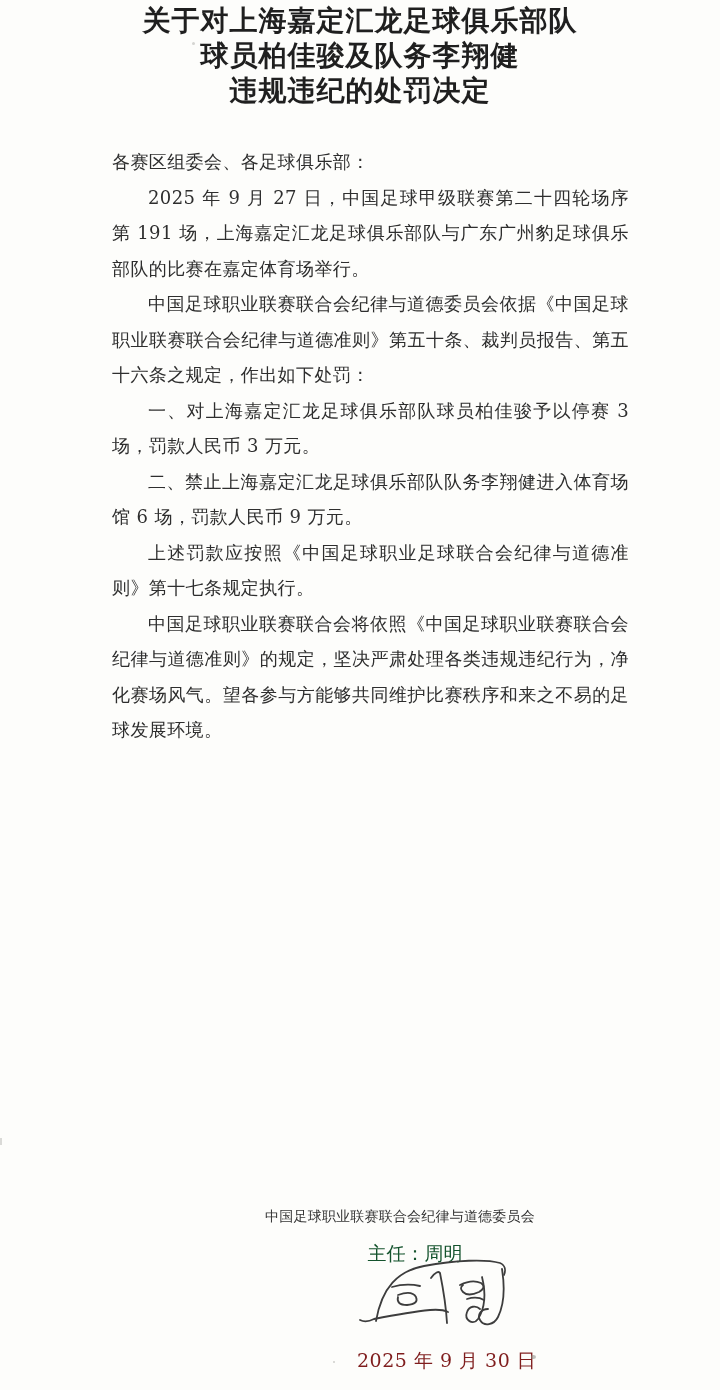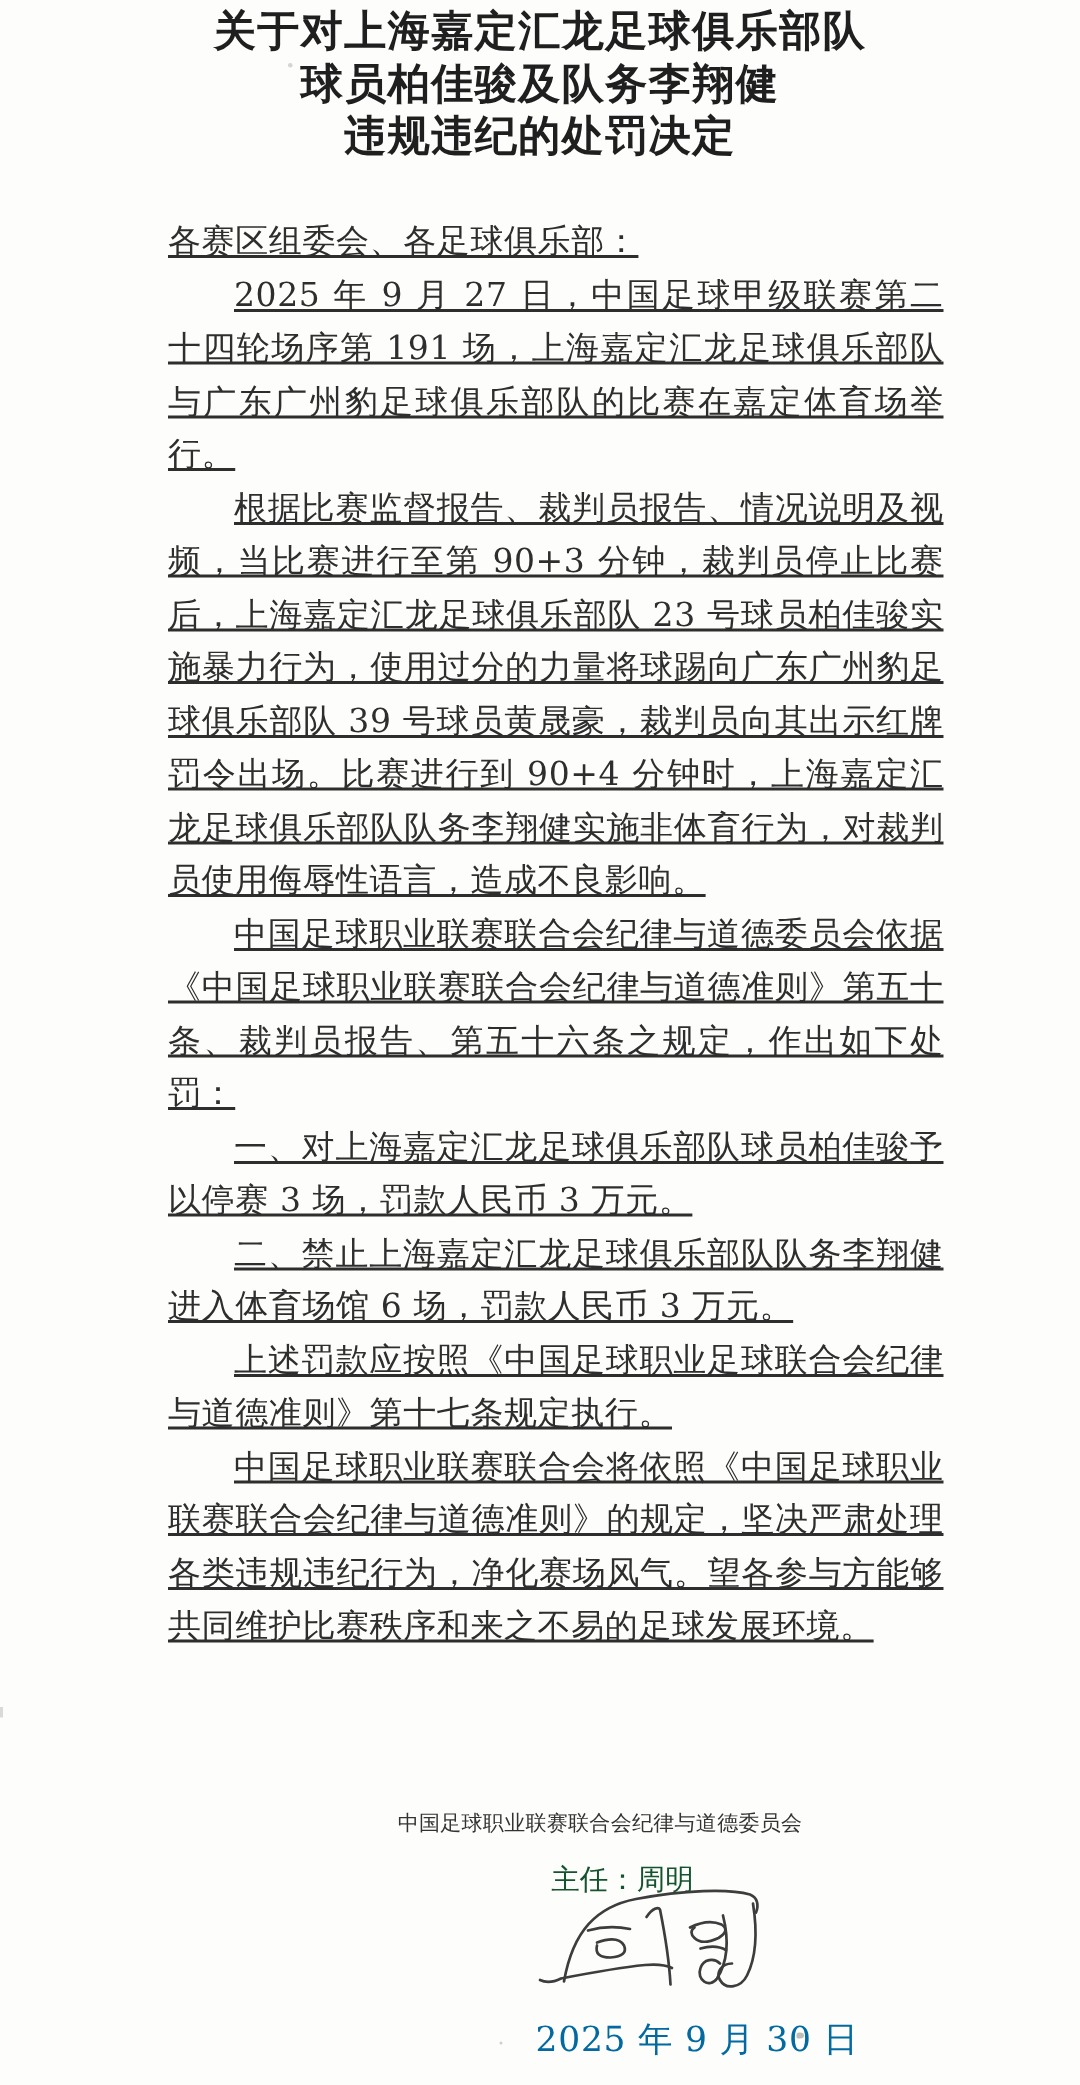--- a/index.html
+++ b/index.html
@@ -13,64 +13,62 @@
   }
   .doc-title{
     position:absolute;top:3px;left:0;width:720px;
     text-align:center;
     font-size:28px;line-height:35px;
     font-weight:bold;color:#1f1f1f;
     letter-spacing:1px;
   }
   .doc-body{
     position:absolute;top:144px;left:112px;width:517px;
-    font-size:22px;line-height:35.5px;
+    font-size:18px;line-height:35.5px;
     letter-spacing:0.4px;
     text-align:justify;
     color:#2e2e2e;
-    text-decoration:underline;
   }
   .doc-body p{margin:0;text-indent:2em;}
   .doc-body p.salutation{text-indent:0;}
   .doc-body p.gap-before{}
   .sig-org{
     position:absolute;top:1203px;left:80px;width:640px;
     text-align:center;font-size:14px;line-height:26px;letter-spacing:0.2px;color:#333;
   }
   .sig-signer{
     position:absolute;top:1240px;left:110px;width:610px;
     text-align:center;font-size:19px;line-height:26px;color:#14532d;
   }
   .sig-date{
     position:absolute;top:1347px;left:357px;
-    font-size:23px;line-height:26px;color:#0369a1;letter-spacing:0.5px;
+    font-size:19px;line-height:26px;color:#7f1d1d;letter-spacing:0.5px;
   }
   .scribble{
     position:absolute;top:1243px;left:330px;width:240px;height:110px;
   }
   .speck{position:absolute;background:#8a8a84;border-radius:50%;}
 </style>
 </head>
 <body>
 
 <div class="page">
 
   <header class="doc-title">
     <div>关于对上海嘉定汇龙足球俱乐部队</div>
     <div>球员柏佳骏及队务李翔健</div>
     <div>违规违纪的处罚决定</div>
   </header>
 
   <main class="doc-body">
     <p class="salutation">各赛区组委会、各足球俱乐部：</p>
     <p>2025 年 9 月 27 日，中国足球甲级联赛第二十四轮场序第 191 场，上海嘉定汇龙足球俱乐部队与广东广州豹足球俱乐部队的比赛在嘉定体育场举行。</p>
-    <p>根据比赛监督报告、裁判员报告、情况说明及视频，当比赛进行至第 90+3 分钟，裁判员停止比赛后，上海嘉定汇龙足球俱乐部队 23 号球员柏佳骏实施暴力行为，使用过分的力量将球踢向广东广州豹足球俱乐部队 39 号球员黄晟豪，裁判员向其出示红牌罚令出场。比赛进行到 90+4 分钟时，上海嘉定汇龙足球俱乐部队队务李翔健实施非体育行为，对裁判员使用侮辱性语言，造成不良影响。</p>
     <p>中国足球职业联赛联合会纪律与道德委员会依据《中国足球职业联赛联合会纪律与道德准则》第五十条、裁判员报告、第五十六条之规定，作出如下处罚：</p>
     <p class="gap-before">一、对上海嘉定汇龙足球俱乐部队球员柏佳骏予以停赛 3 场，罚款人民币 3 万元。</p>
-    <p>二、禁止上海嘉定汇龙足球俱乐部队队务李翔健进入体育场馆 6 场，罚款人民币 3 万元。</p>
+    <p>二、禁止上海嘉定汇龙足球俱乐部队队务李翔健进入体育场馆 6 场，罚款人民币 9 万元。</p>
     <p>上述罚款应按照《中国足球职业足球联合会纪律与道德准则》第十七条规定执行。</p>
     <p>中国足球职业联赛联合会将依照《中国足球职业联赛联合会纪律与道德准则》的规定，坚决严肃处理各类违规违纪行为，净化赛场风气。望各参与方能够共同维护比赛秩序和来之不易的足球发展环境。</p>
   </main>
 
   <footer>
     <div class="sig-org">中国足球职业联赛联合会纪律与道德委员会</div>
     <div class="sig-signer">主任：周明</div>
 
     <svg class="scribble" viewBox="0 0 240 110" fill="none" stroke="#3d3d3d" stroke-width="1.8" stroke-linecap="round" stroke-linejoin="round">
 

